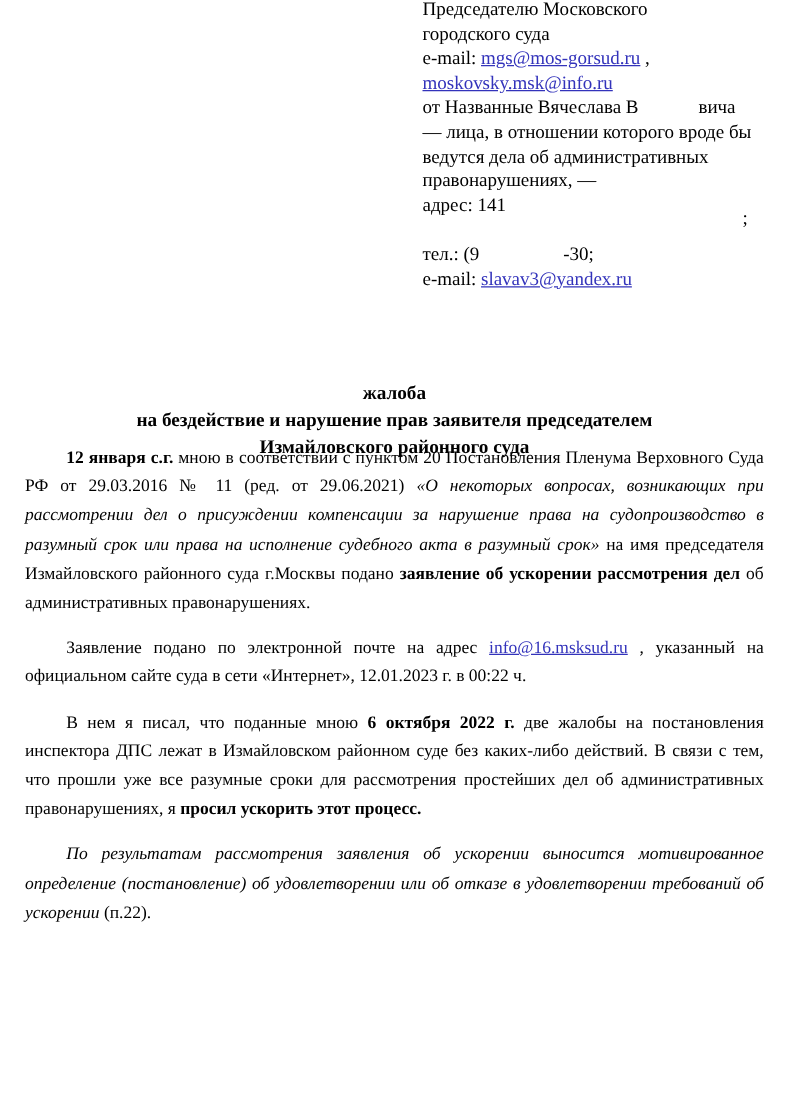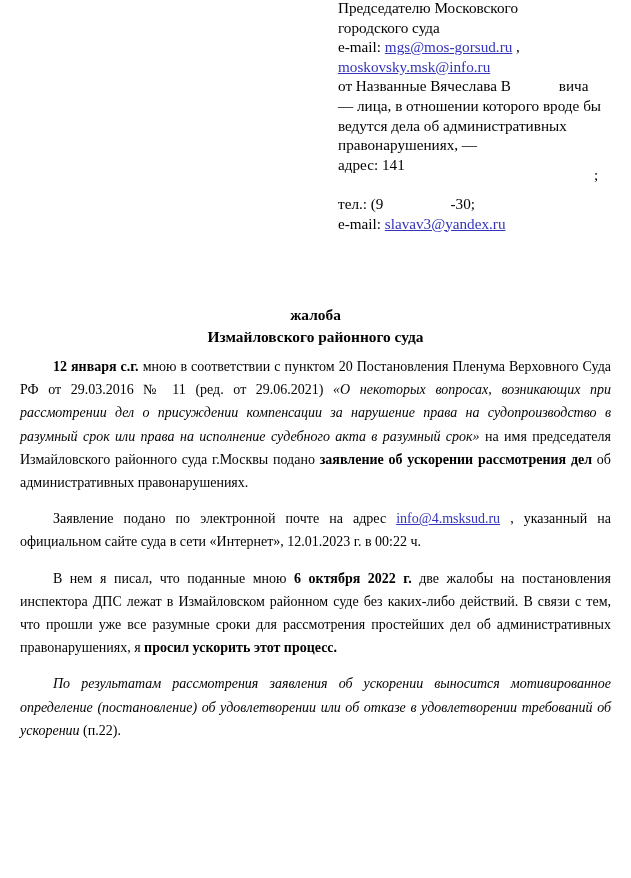--- a/index.html
+++ b/index.html
@@ -105,28 +105,29 @@
     <div class="header-line">адрес: 141</div>
     <div class="header-line">&nbsp;</div>
     <div class="header-line"><span>тел.: (9</span><span class="redact">00) 000-00</span><span>-30;</span></div>
     <div class="header-line"><span>e-mail:</span> <a class="link" href="#">slavav3@yandex.ru</a></div>
   </div>
 
   <div class="semicolon-row">;</div>
 
   <div class="title">
     <div>жалоба</div>
+    <div>на бездействие и нарушение прав заявителя председателем</div>
     <div>Измайловского районного суда</div>
   </div>
 
   <div class="body-area">
 
     <p class="para"><span class="b">12 января с.г.</span><span> мною в соответствии с пунктом 20 Постановления Пленума Верховного Суда РФ от 29.03.2016 № 11 (ред. от 29.06.2021) </span><span class="i">«О некоторых вопросах, возникающих при рассмотрении дел о присуждении компенсации за нарушение права на судопроизводство в разумный срок или права на исполнение судебного акта в разумный срок»</span><span> на имя председателя Измайловского районного суда г.Москвы подано </span><span class="b">заявление об ускорении рассмотрения дел</span><span> об административных правонарушениях.</span></p>
 
-    <p class="para"><span>Заявление подано по электронной почте на адрес </span><a class="link" href="#">info@4.msksud.ru</a><span> , указанный на официальном сайте суда в сети «Интернет», 12.01.2023 г. в 00:22 ч.</span></p>
+    <p class="para"><span>Заявление подано по электронной почте на адрес </span><a class="link" href="#">info@16.msksud.ru</a><span> , указанный на официальном сайте суда в сети «Интернет», 12.01.2023 г. в 00:22 ч.</span></p>
 
     <p class="para"><span>В нем я писал, что поданные мною </span><span class="b">6 октября 2022 г.</span><span> две жалобы на постановления инспектора ДПС лежат в Измайловском районном суде без каких-либо действий. В связи с тем, что прошли уже все разумные сроки для рассмотрения простейших дел об административных правонарушениях, я </span><span class="b">просил ускорить этот процесс.</span></p>
 
 
 
     <p class="para"><span class="i">По результатам рассмотрения заявления об ускорении выносится мотивированное определение (постановление) об удовлетворении или об отказе в удовлетворении требований об ускорении</span><span> (п.22).</span></p>
 
   </div>
 </div>
 

